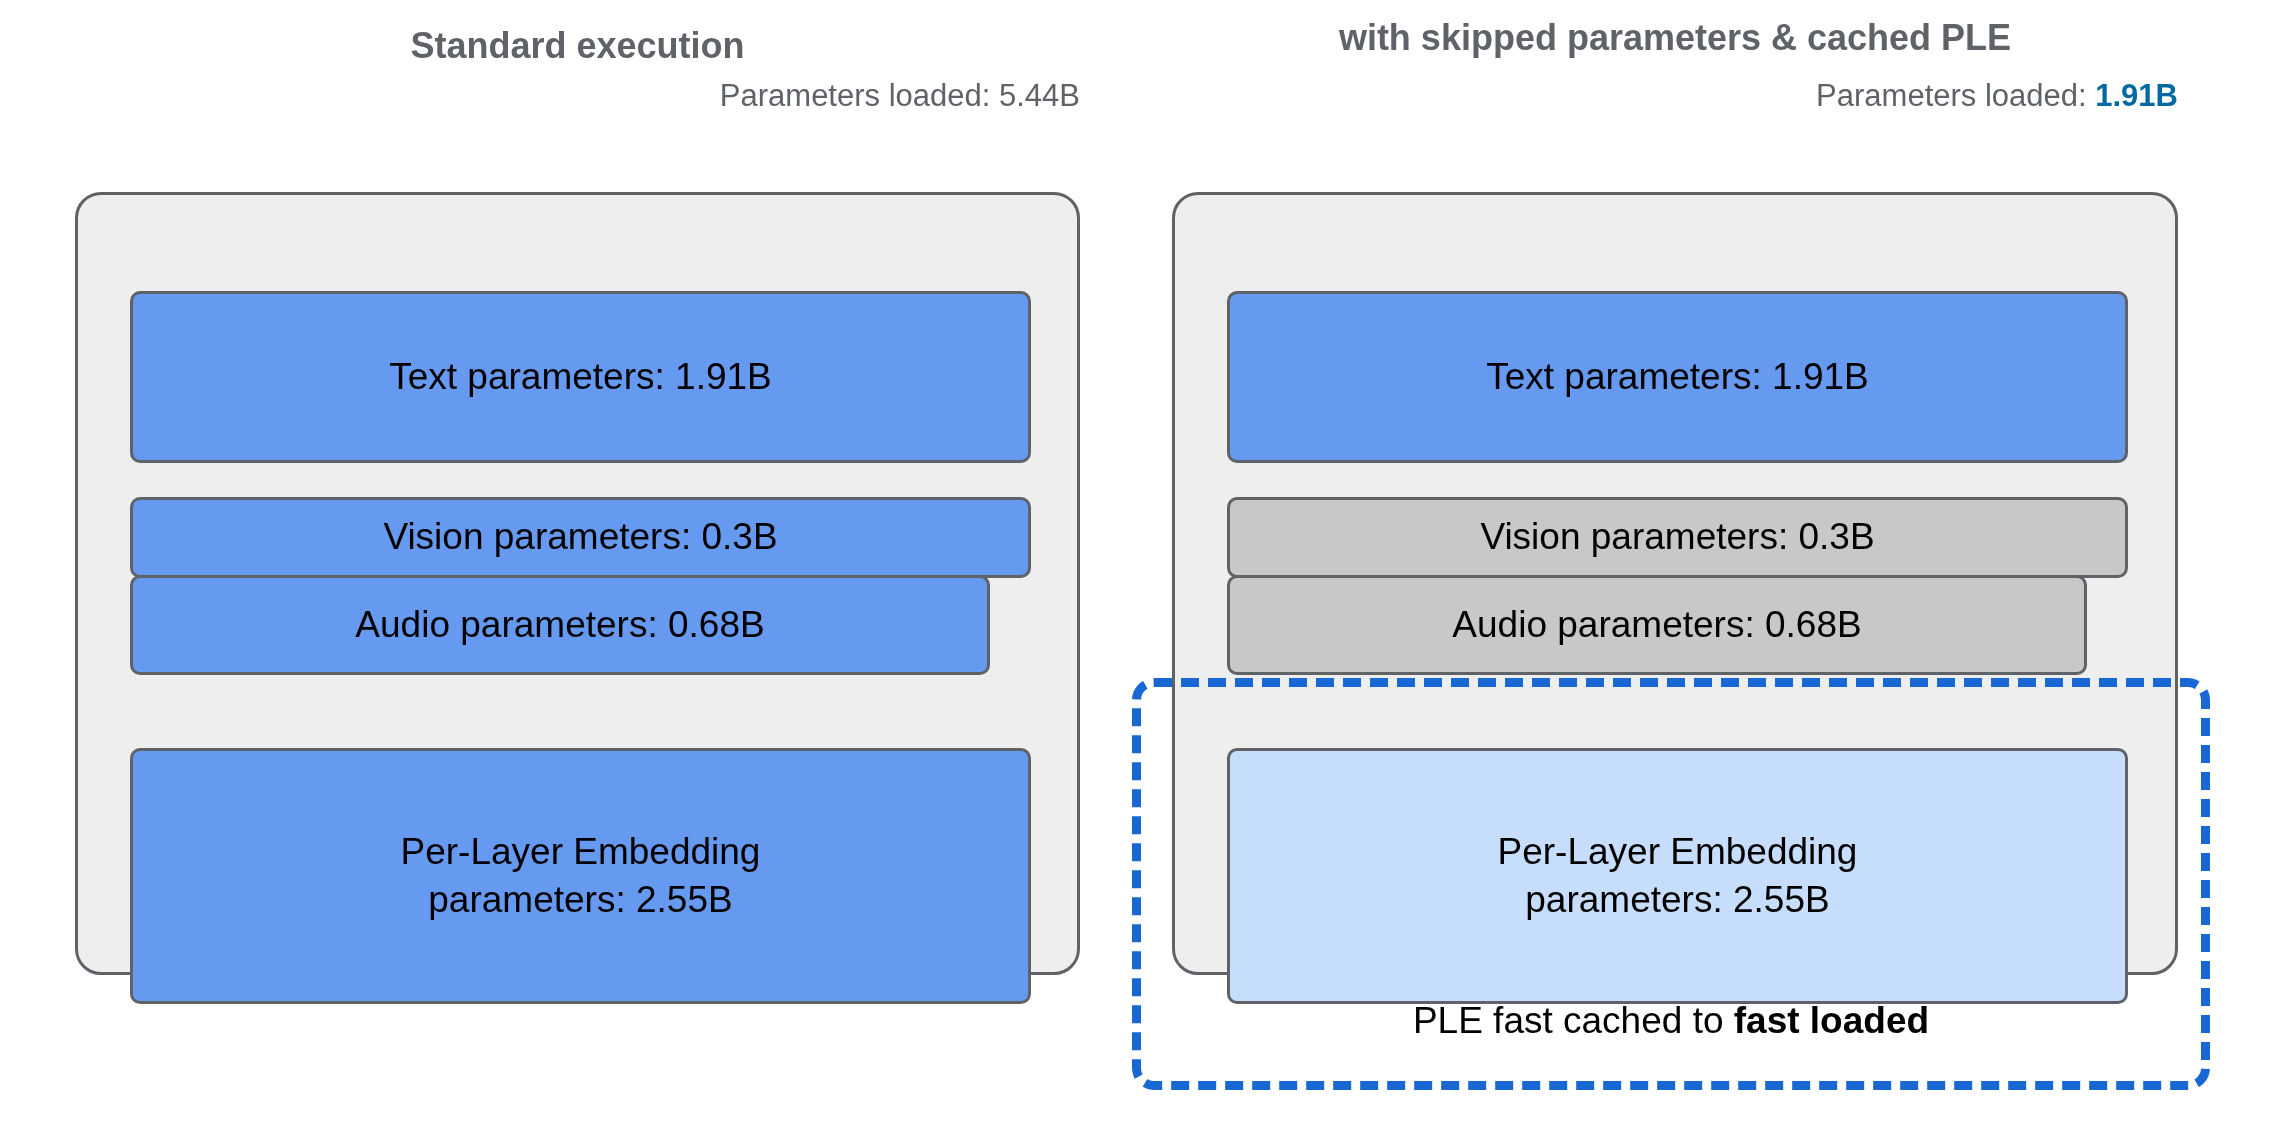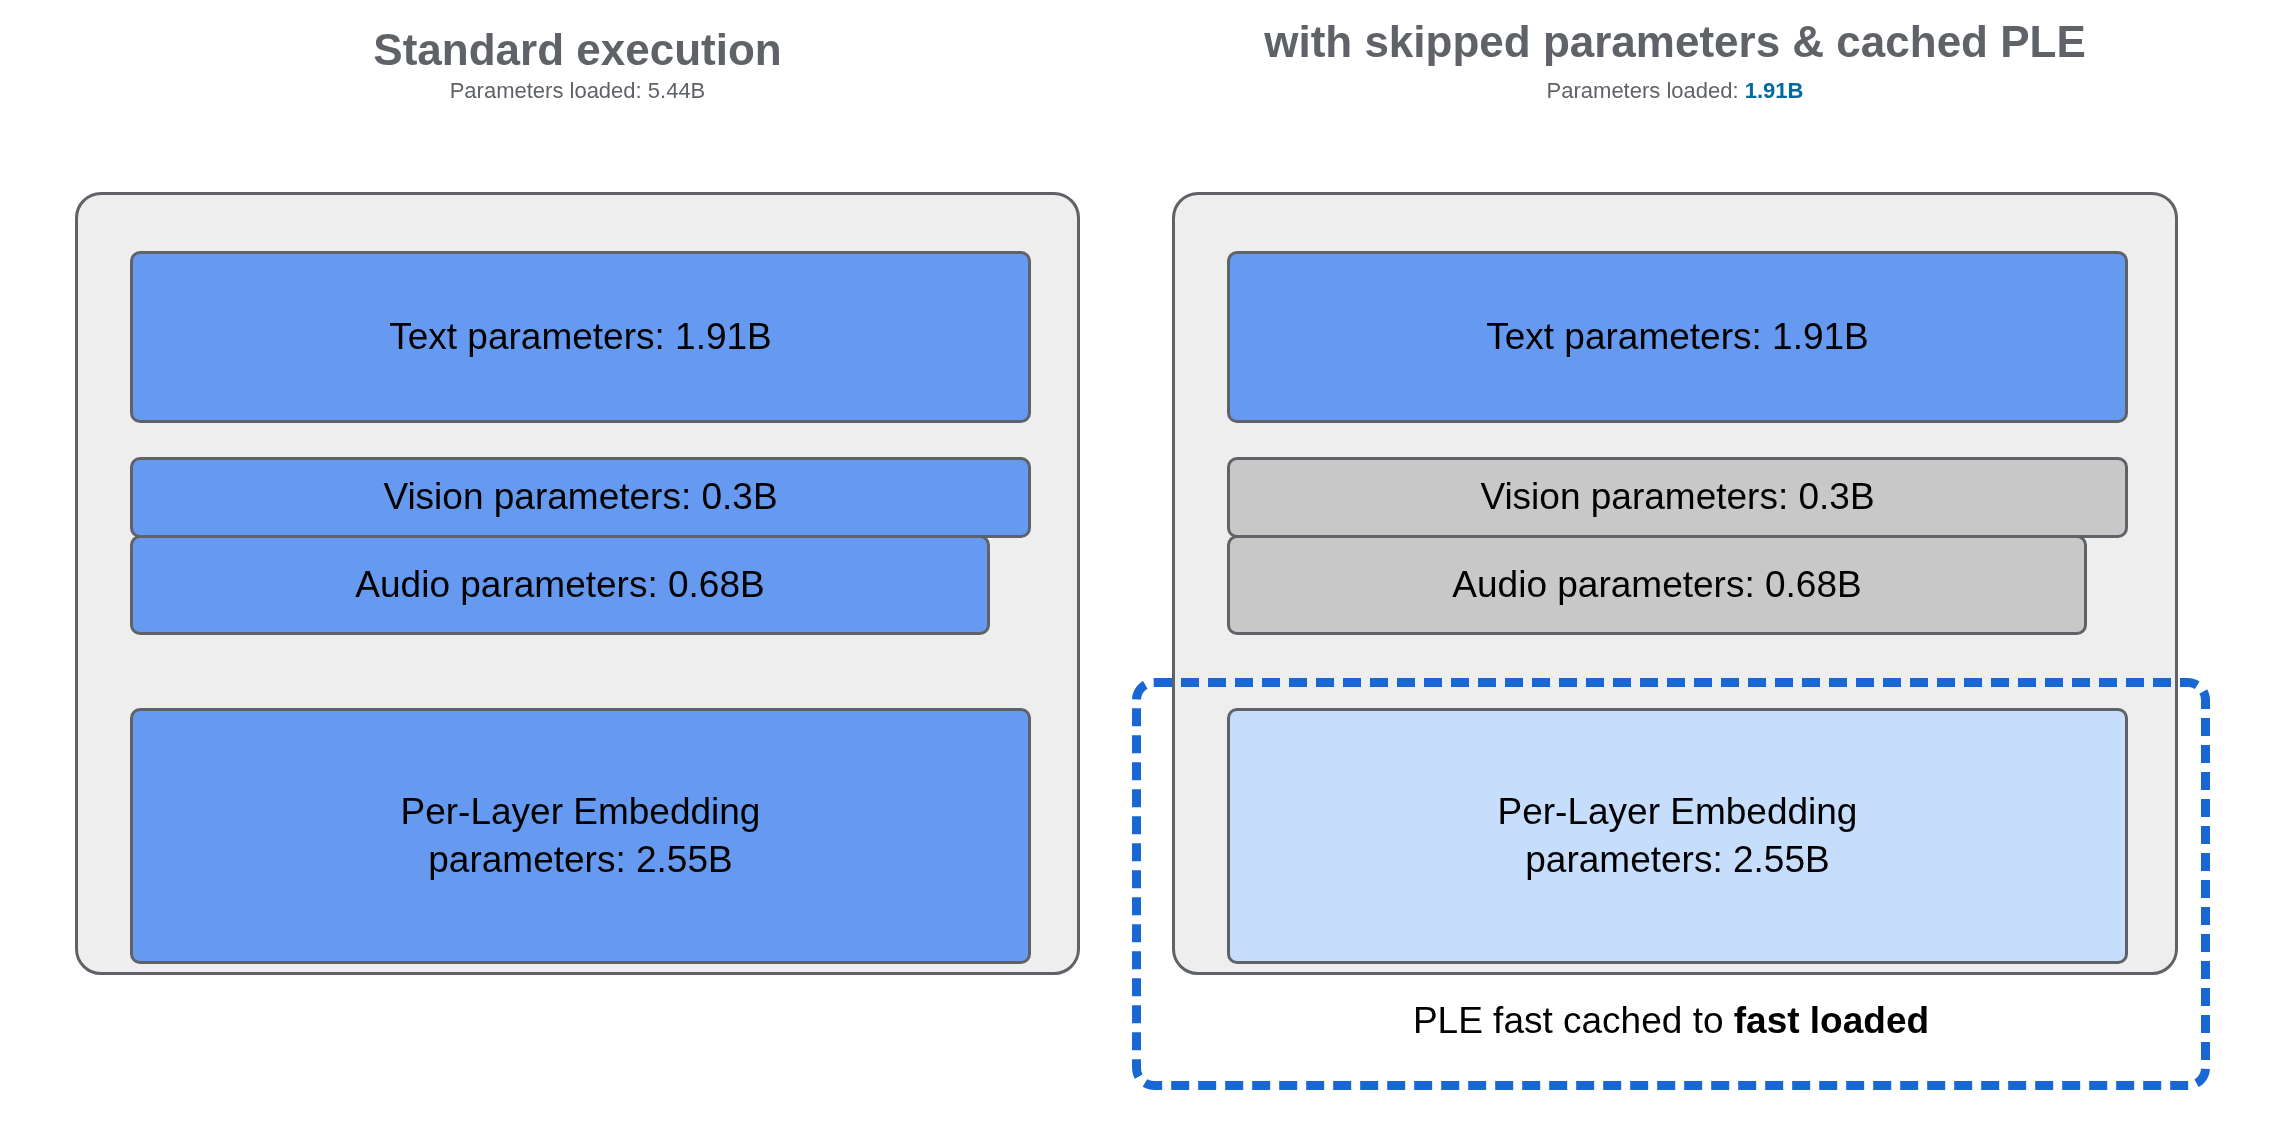--- a/index.html
+++ b/index.html
@@ -18,30 +18,30 @@
   .stage {
     position: absolute;
     inset: 0;
   }
 
   
   .col-title {
     position: absolute;
     text-align: center;
     font-weight: bold;
-    font-size: 44px;
+    font-size: 36px;
     color: #5f6368;
     line-height: 1.1;
     white-space: nowrap;
   }
   .col-subtitle {
     position: absolute;
-    text-align: center;
+    text-align: right;
     font-weight: normal;
-    font-size: 22px;
+    font-size: 31px;
     color: #5f6368;
     line-height: 1.1;
     white-space: nowrap;
   }
   .col-subtitle b { font-weight: bold; color: #0369a1; }
 
   #left-title   { left: 75px;   top: 26px;  width: 1005px; }
   #left-sub     { left: 75px;   top: 79px;  width: 1005px; }
   #right-title  { left: 1172px; top: 18px;  width: 1006px; }
   #right-sub    { left: 1172px; top: 79px;  width: 1006px; }
@@ -64,20 +64,21 @@
     border: 3px solid #5f6368;
     border-radius: 10px;
     display: flex;
     align-items: center;
     justify-content: center;
     text-align: center;
     font-size: 37px;
     color: #000000;
     line-height: 1.3;
     padding: 0 12px;
+    margin-top: 40px;
   }
   .pblock.blue   { background: #6699f0; }
   .pblock.gray   { background: #c8c8c8; }
   .pblock.ltblue { background: #c6ddfc; }
 
   
   .b-text   { left: 52px; top: 56px;  width: 901px; height: 172px; }
   .b-vision { left: 52px; top: 262px; width: 901px; height: 81px; }
   .b-audio  { left: 52px; top: 340px; width: 860px; height: 100px; }
   .b-ple    { left: 52px; top: 513px; width: 901px; height: 256px; }

